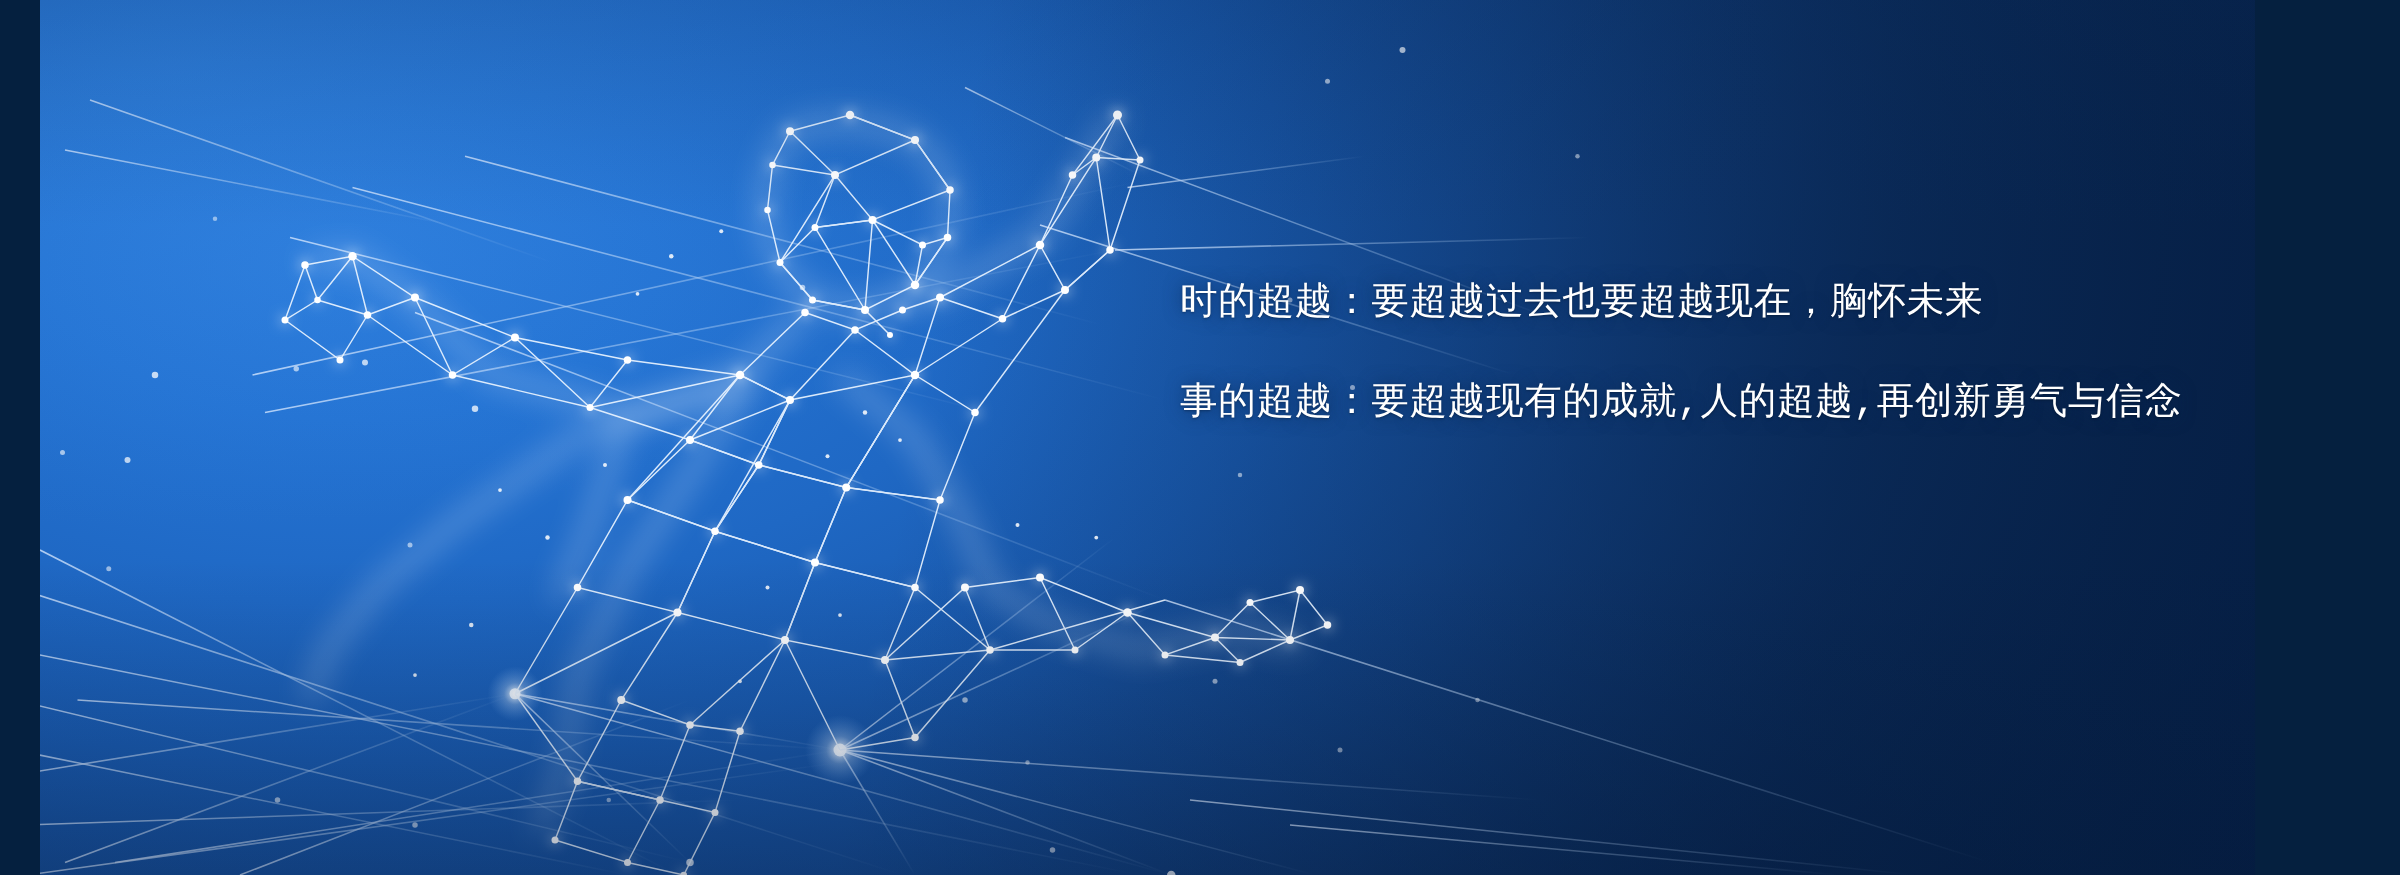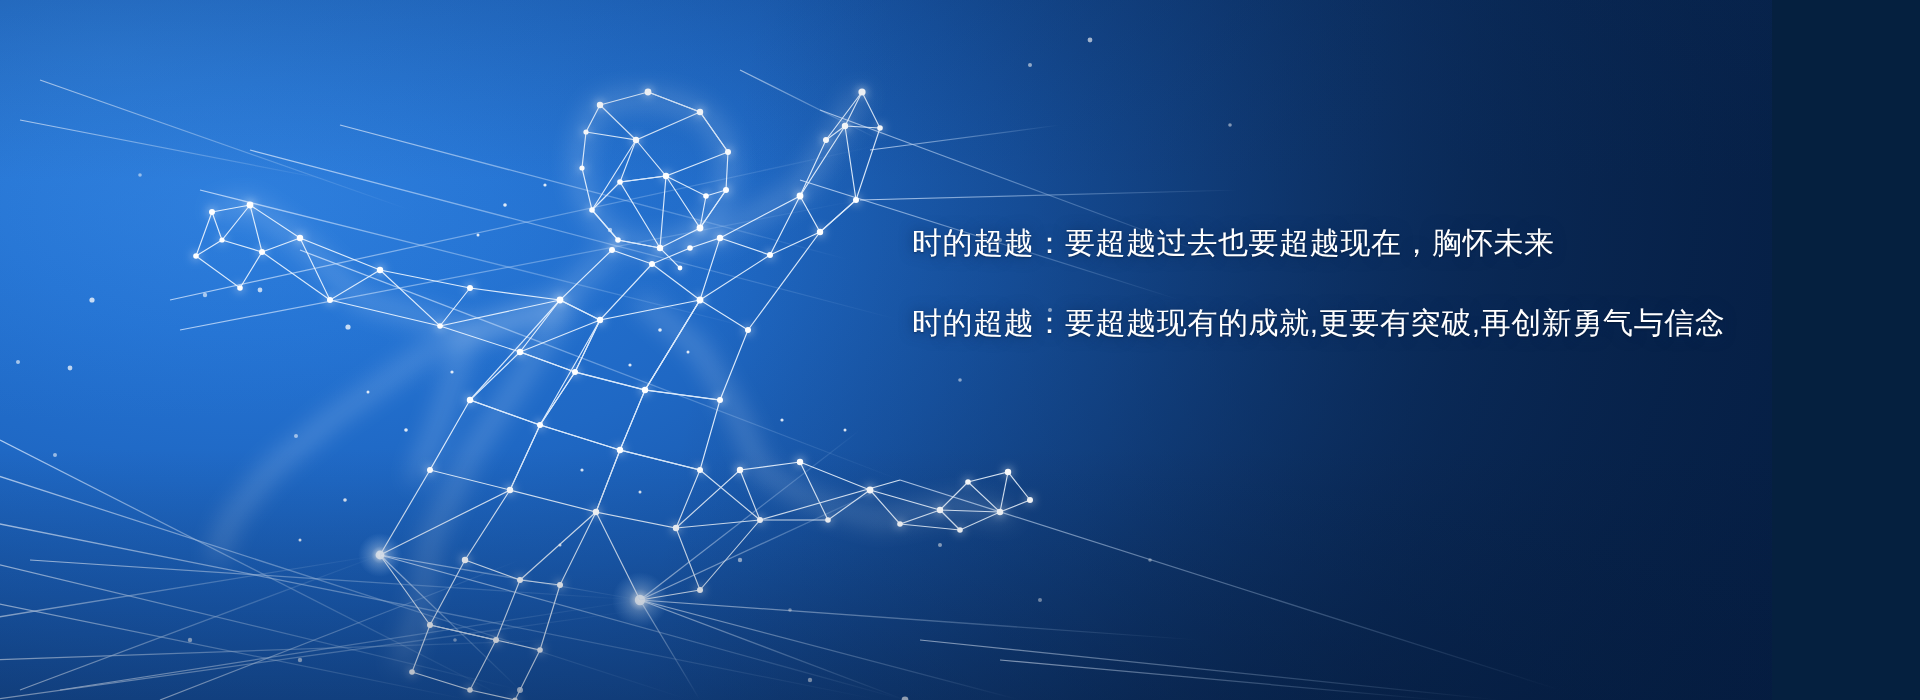--- a/index.html
+++ b/index.html
@@ -7,22 +7,23 @@
     padding: 0;
     background: #05203f;
   }
   * { box-sizing: border-box; }
 
   .banner {
     position: relative;
     width: 1772px;
     height: 700px;
     overflow: hidden;
-    font-family: Liberation Sans, sans-serif;
+    font-family: Liberation Mono, monospace;
     background-color: #0a2a52;
+    margin-left: 32px;
   }
 
   
   .bg-base {
     position: absolute;
     inset: 0;
     background:
       radial-gradient(115% 150% at 14% 30%,
         #2a7ada 0%,
         #2473d3 12%,
@@ -400,16 +401,16 @@
         <circle cx="782" cy="420" r="1.6"></circle>
       <circle cx="845" cy="430" r="1.5"></circle>
         <circle cx="560" cy="545" r="1.5"></circle>
     </g>
   </svg>
 
   <div class="bg-bottom-fade"></div>
 
   <div class="text-block">
     <div class="text-line">时的超越：要超越过去也要超越现在，胸怀未来</div>
-    <div class="text-line">时的超越：要超越现有的成就,更要有突破,再创新勇气与信念</div>
+    <div class="text-line">事的超越：要超越现有的成就,人的超越,再创新勇气与信念</div>
   </div>
 
 </div>
 
 </body></html>

